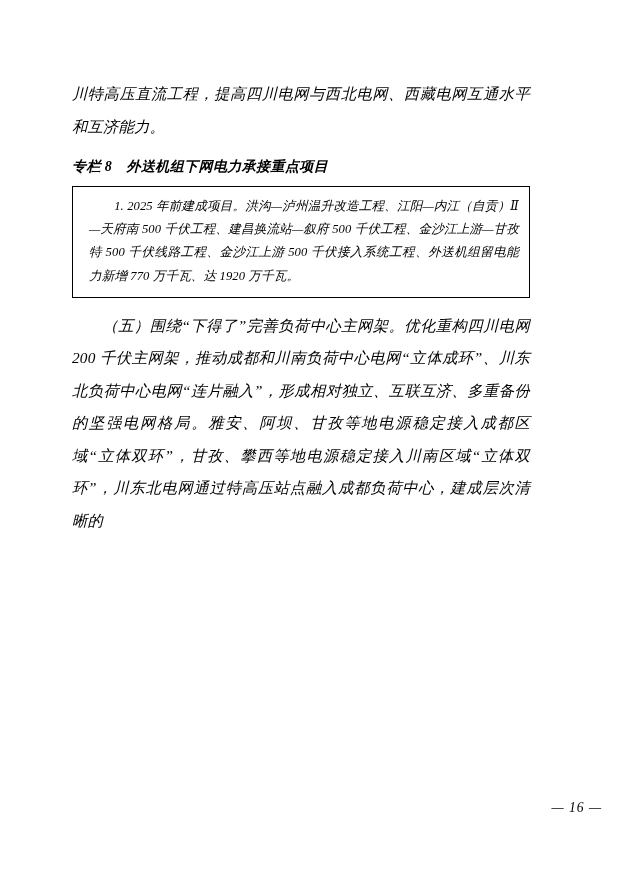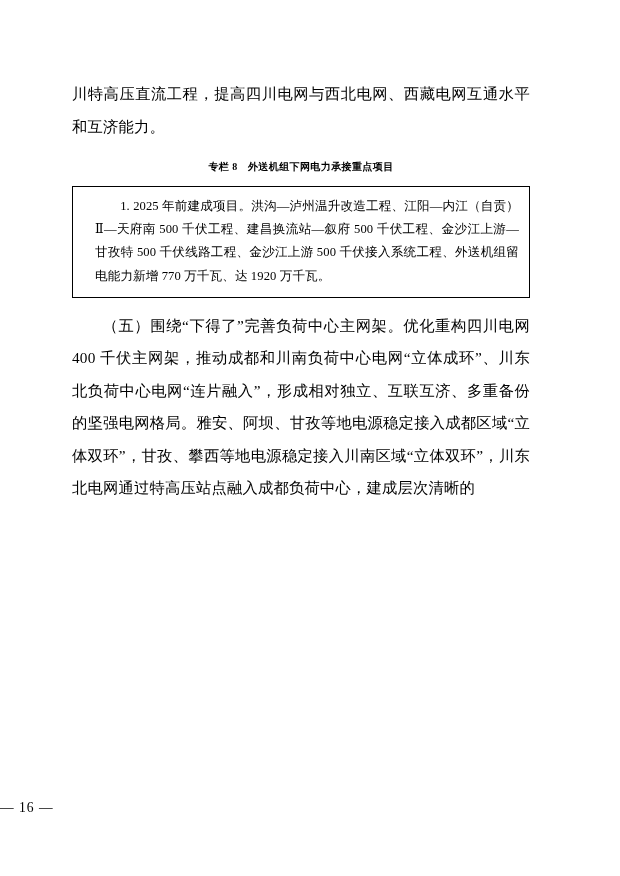--- a/index.html
+++ b/index.html
@@ -13,83 +13,85 @@
     font-family: "Liberation Serif", "DejaVu Serif", serif;
     color: #000000;
     overflow: hidden;
   }
   .page {
     position: relative;
     width: 602px;
     height: 876px;
     box-sizing: border-box;
     padding: 78px 72px 0 72px;
+    font-style: italic;
   }
   .para {
     font-size: 15.3px;
     line-height: 32.5px;
     text-align: justify;
     text-justify: inter-ideograph;
     margin: 0;
     letter-spacing: 0.2px;
   }
   .para + .para {
     margin-top: 0px;
   }
   .indent {
     text-indent: 2em;
   }
   .box-title {
-    text-align: center;
-    font-size: 10px;
+    text-align: left;
+    font-size: 14px;
     font-weight: bold;
     line-height: 30px;
     margin: 9px 0 4px 0;
     letter-spacing: 0.4px;
   }
   .boxed {
     border: 1px solid #000000;
-    padding: 8px 10px 9px 22px;
+    padding: 8px 10px 9px 16px;
     margin: 0 0 4px 0;
   }
   .boxed p {
     margin: 0;
     font-size: 12.6px;
     line-height: 23.2px;
     text-align: justify;
     text-justify: inter-ideograph;
     text-indent: 2em;
     letter-spacing: 0.1px;
   }
   .spacer-after-box {
     height: 8px;
   }
   .footer {
     position: absolute;
     left: 0;
     right: 0;
     bottom: 60px;
-    text-align: left;
+    text-align: right;
     font-size: 13.6px;
     letter-spacing: 1px;
+    padding-left: 43px;
   }
 </style>
 </head>
 <body>
 
 <div class="page">
 
   <p class="para">川特高压直流工程，提高四川电网与西北电网、西藏电网互通水平和互济能力。</p>
 
 
   <div class="box-title">专栏 8　外送机组下网电力承接重点项目</div>
 
   <div class="boxed">
     <p>1. 2025 年前建成项目。洪沟—泸州温升改造工程、江阳—内江（自贡）Ⅱ—天府南 500 千伏工程、建昌换流站—叙府 500 千伏工程、金沙江上游—甘孜特 500 千伏线路工程、金沙江上游 500 千伏接入系统工程、外送机组留电能力新增 770 万千瓦、达 1920 万千瓦。</p>
   </div>
 
   <div class="spacer-after-box"></div>
 
-  <p class="para indent">（五）围绕“下得了”完善负荷中心主网架。优化重构四川电网 400 千伏主网架，推动成都和川南负荷中心电网“立体成环”、川东北负荷中心电网“连片融入”，形成相对独立、互联互济、多重备份的坚强电网格局。雅安、阿坝、甘孜等地电源稳定接入成都区域“立体双环”，甘孜、攀西等地电源稳定接入川南区域“立体双环”，川东北电网通过特高压站点融入成都负荷中心，建成层次清晰的</p>
+  <p class="para indent">（五）围绕“下得了”完善负荷中心主网架。优化重构四川电网 200 千伏主网架，推动成都和川南负荷中心电网“立体成环”、川东北负荷中心电网“连片融入”，形成相对独立、互联互济、多重备份的坚强电网格局。雅安、阿坝、甘孜等地电源稳定接入成都区域“立体双环”，甘孜、攀西等地电源稳定接入川南区域“立体双环”，川东北电网通过特高压站点融入成都负荷中心，建成层次清晰的</p>
 
   <div class="footer">— 16 —</div>
 
 </div>
 
 </body></html>

